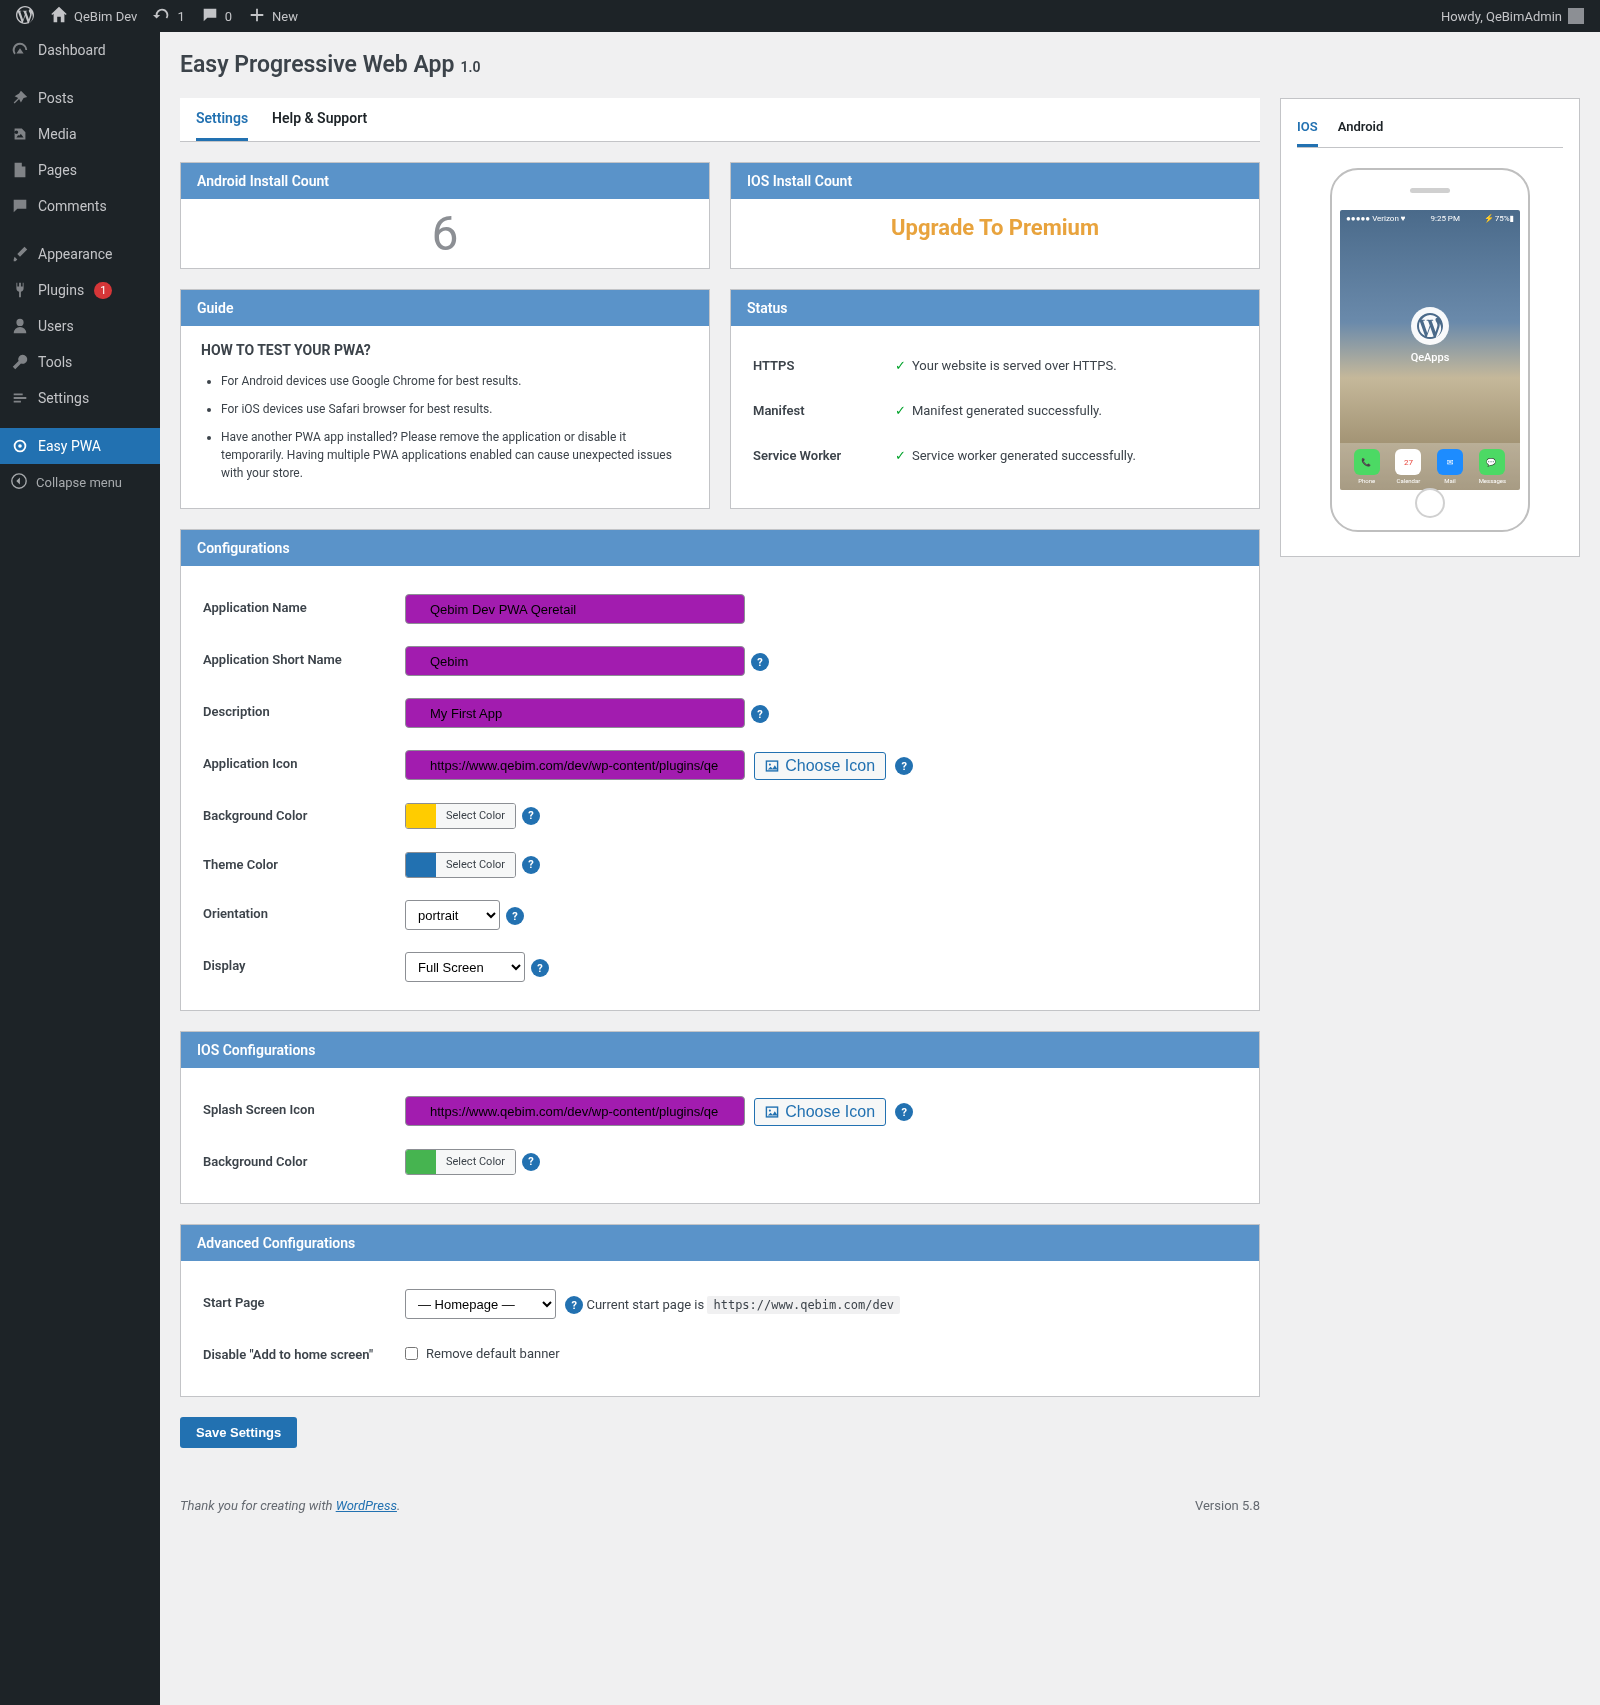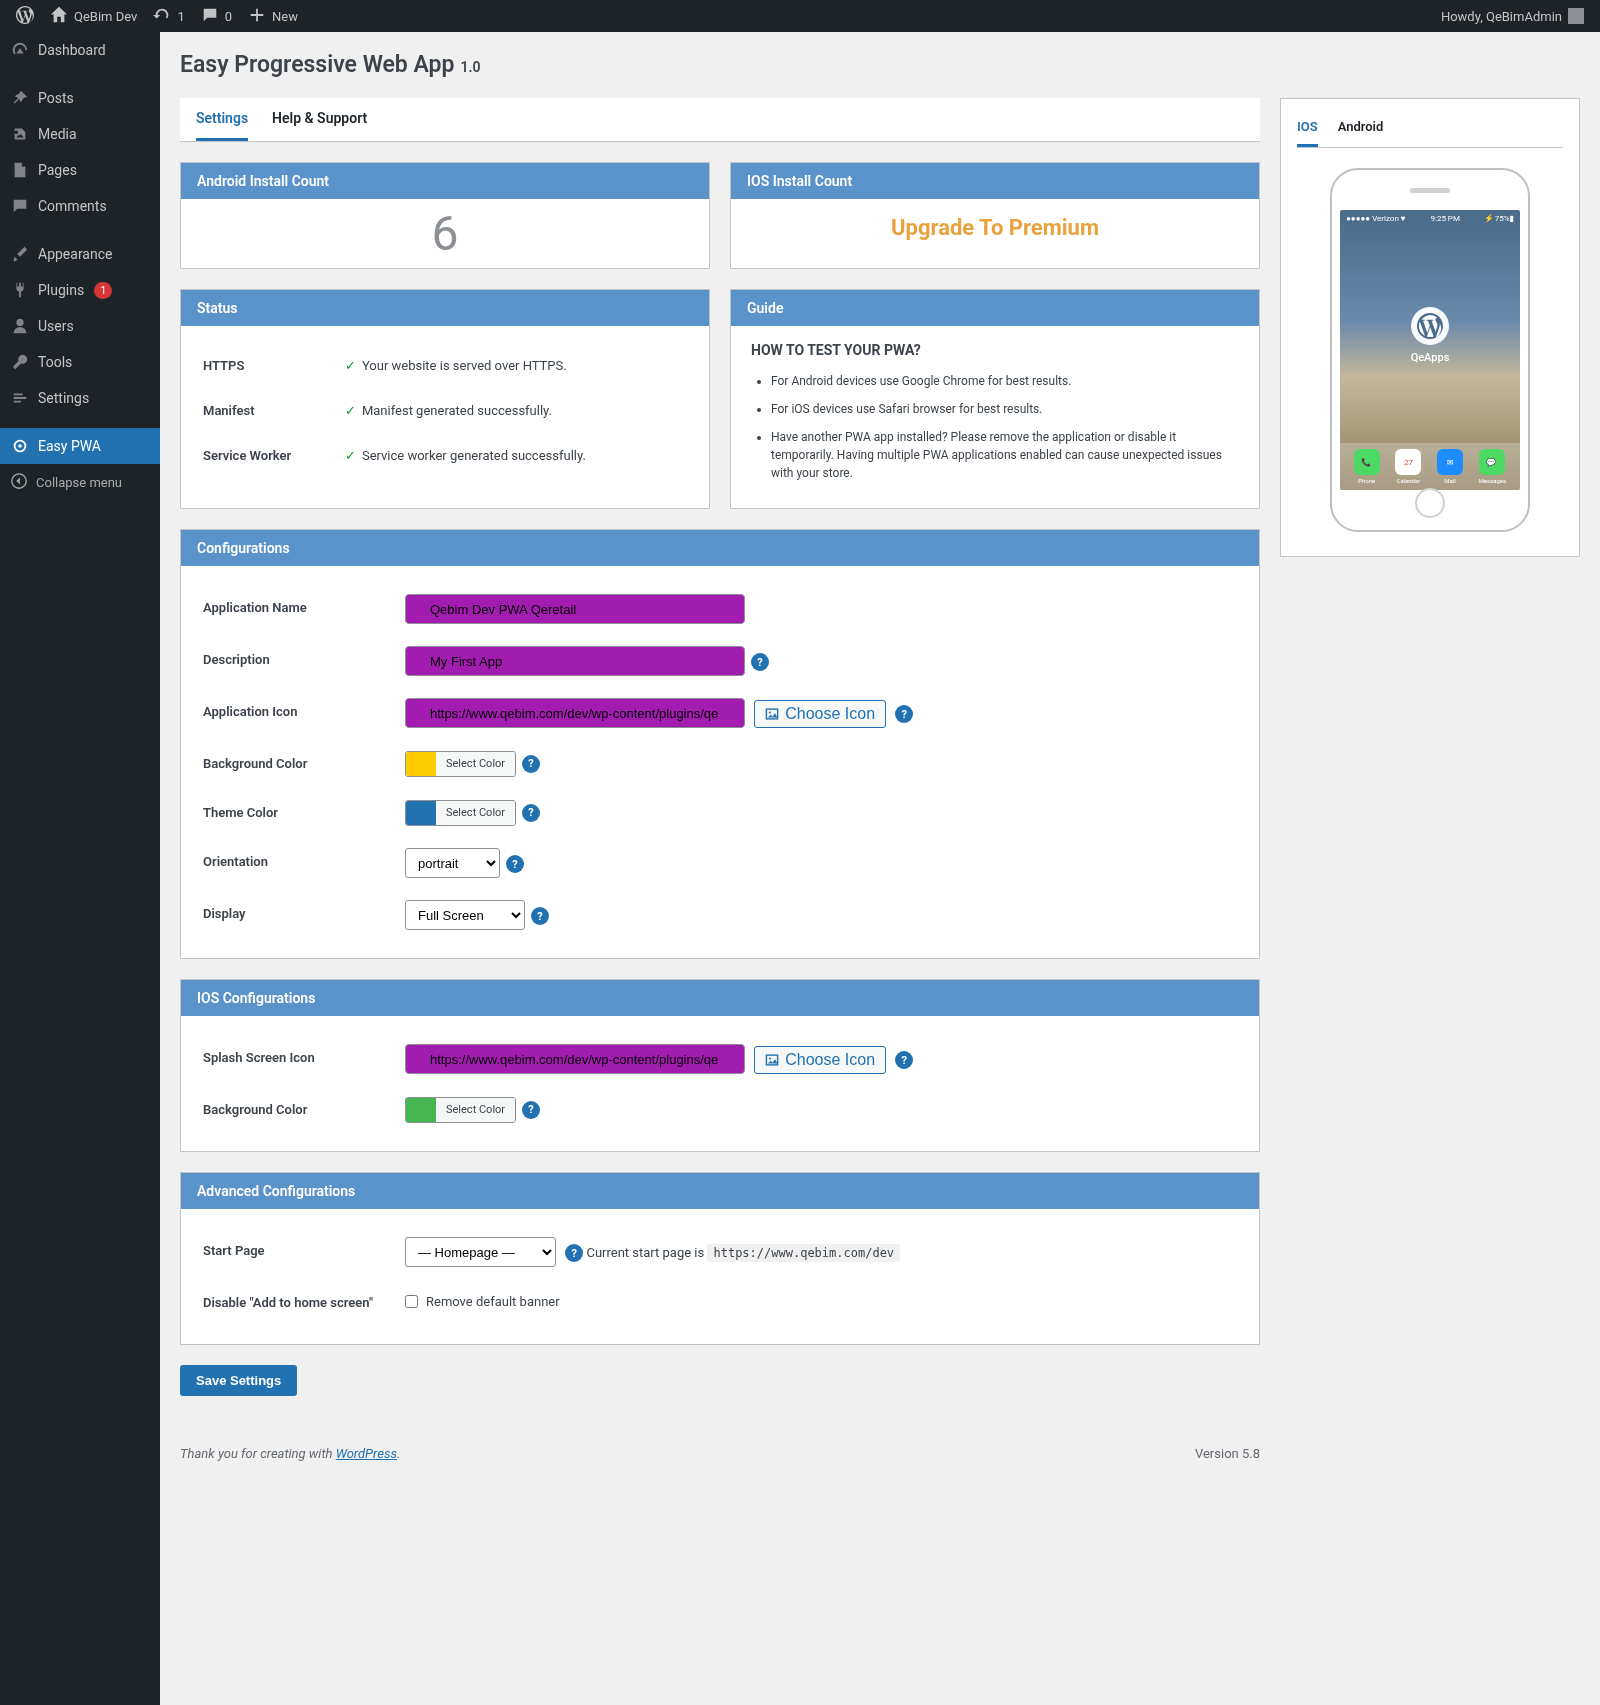--- a/index.html
+++ b/index.html
@@ -265,20 +265,31 @@
             <div class="big-number">6</div>
           </div>
           <div class="panel">
             <div class="panel-header">IOS Install Count</div>
             <div class="upgrade-text">Upgrade To Premium</div>
           </div>
         </div>
 
         
         <div class="panel-row">
+          <div class="panel">
+            <div class="panel-header">Guide</div>
+            <div class="panel-body">
+              <div class="guide-title">HOW TO TEST YOUR PWA?</div>
+              <ul class="guide-list">
+                <li>For Android devices use Google Chrome for best results.</li>
+                <li>For iOS devices use Safari browser for best results.</li>
+                <li>Have another PWA app installed? Please remove the application or disable it temporarily. Having multiple PWA applications enabled can cause unexpected issues with your store.</li>
+              </ul>
+            </div>
+          </div>
           <div class="panel">
             <div class="panel-header">Status</div>
             <div class="panel-body">
               <table class="status-table">
                 <tbody>
                     <tr>
                       <td>HTTPS</td>
                       <td><span class="check">✓</span><span>Your website is served over HTTPS.</span></td>
                     </tr>
                 <tr>
@@ -286,42 +297,35 @@
                       <td><span class="check">✓</span><span>Manifest generated successfully.</span></td>
                     </tr>
                 <tr>
                       <td>Service Worker</td>
                       <td><span class="check">✓</span><span>Service worker generated successfully.</span></td>
                     </tr>
               </tbody>
                 </table>
             </div>
           </div>
-          <div class="panel">
-            <div class="panel-header">Guide</div>
-            <div class="panel-body">
-              <div class="guide-title">HOW TO TEST YOUR PWA?</div>
-              <ul class="guide-list">
-                <li>For Android devices use Google Chrome for best results.</li>
-                <li>For iOS devices use Safari browser for best results.</li>
-                <li>Have another PWA app installed? Please remove the application or disable it temporarily. Having multiple PWA applications enabled can cause unexpected issues with your store.</li>
-              </ul>
-            </div>
-          </div>
         </div>
 
         
         <div class="panel" style="margin-top:20px">
           <div class="panel-header">Configurations</div>
           <div class="panel-body">
             <table class="form-table">
               <tbody>
                   <tr>
                     <th>Application Name</th>
                 <td><input class="text-input" value="Qebim Dev PWA Qeretail" style=""></td>
+                  </tr>
+              <tr>
+                    <th>Application Short Name</th>
+                <td><input class="text-input" value="Qebim" style=""><span class="help-icon">?</span></td>
                   </tr>
               <tr>
                     <th>Description</th>
                 <td><input class="text-input" value="My First App" style=""><span class="help-icon">?</span></td>
                   </tr>
               <tr>
                     <th>Application Icon</th>
                 <td><input class="text-input" value="https://www.qebim.com/dev/wp-content/plugins/qe" style="">
                   <button class="choose-btn">
                         <svg viewBox="0 0 20 20" fill="currentColor">

